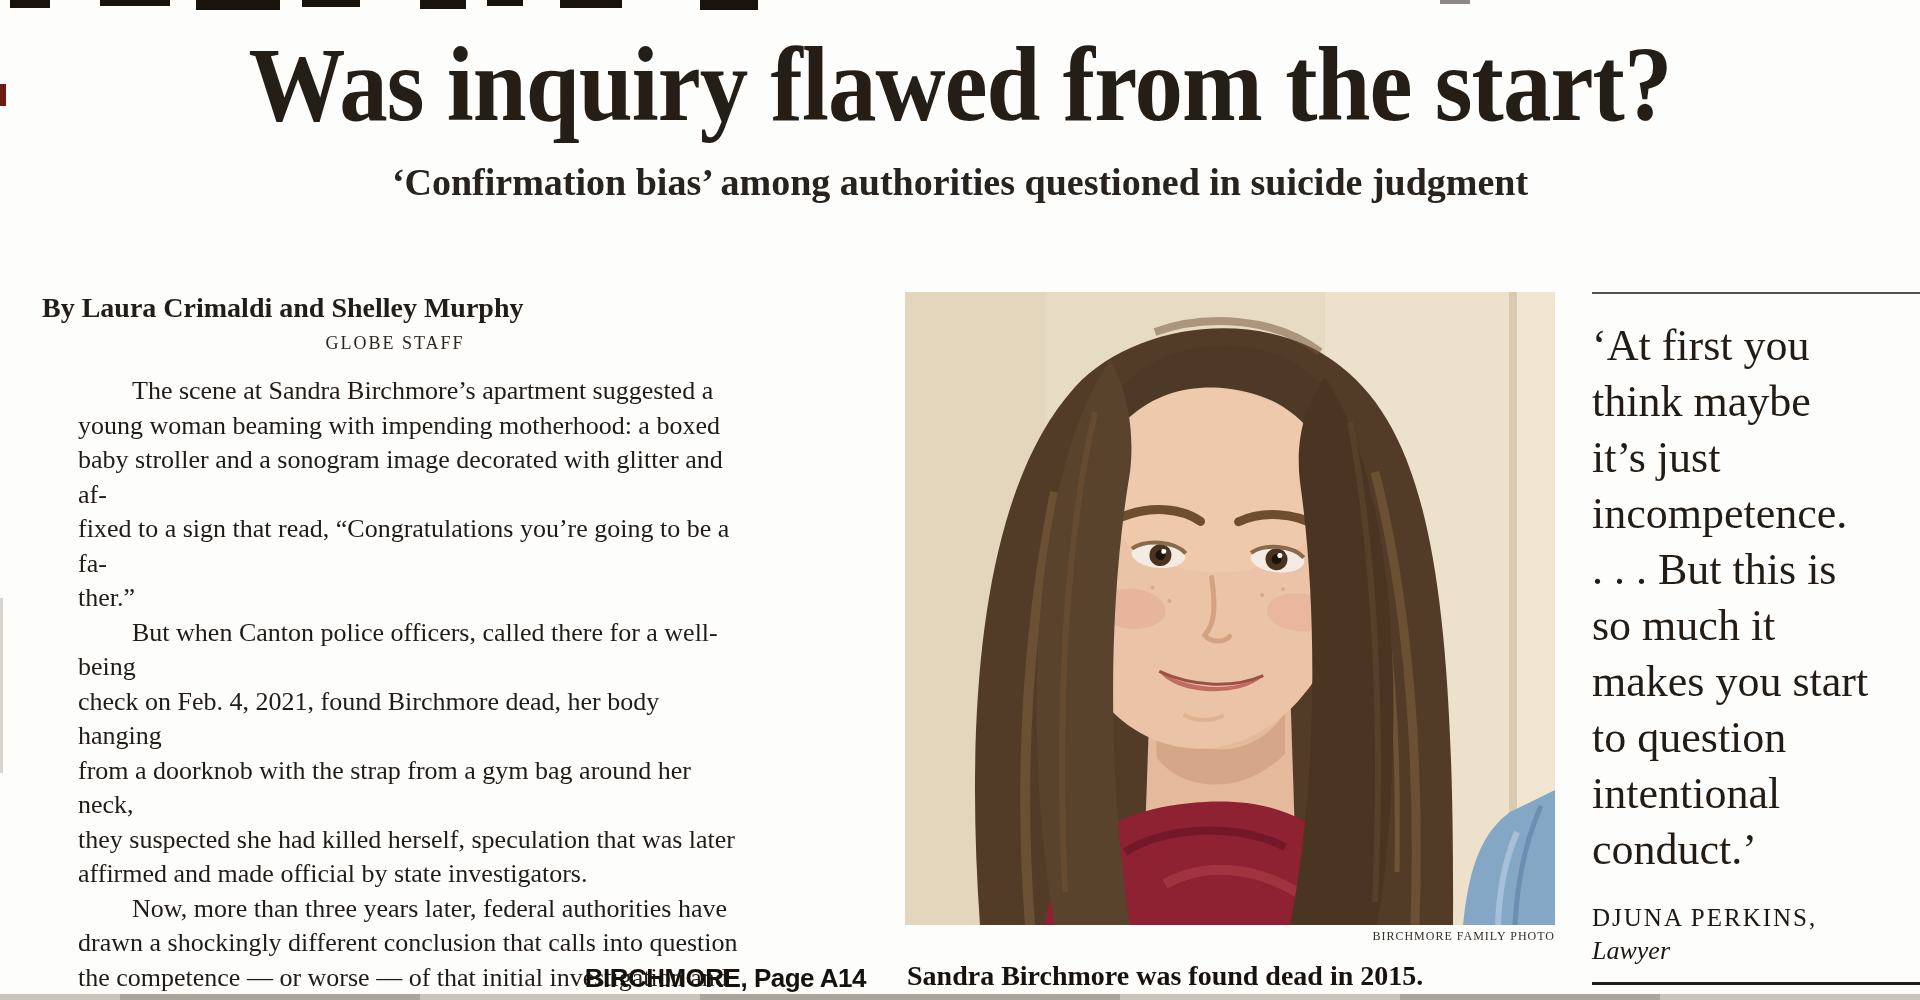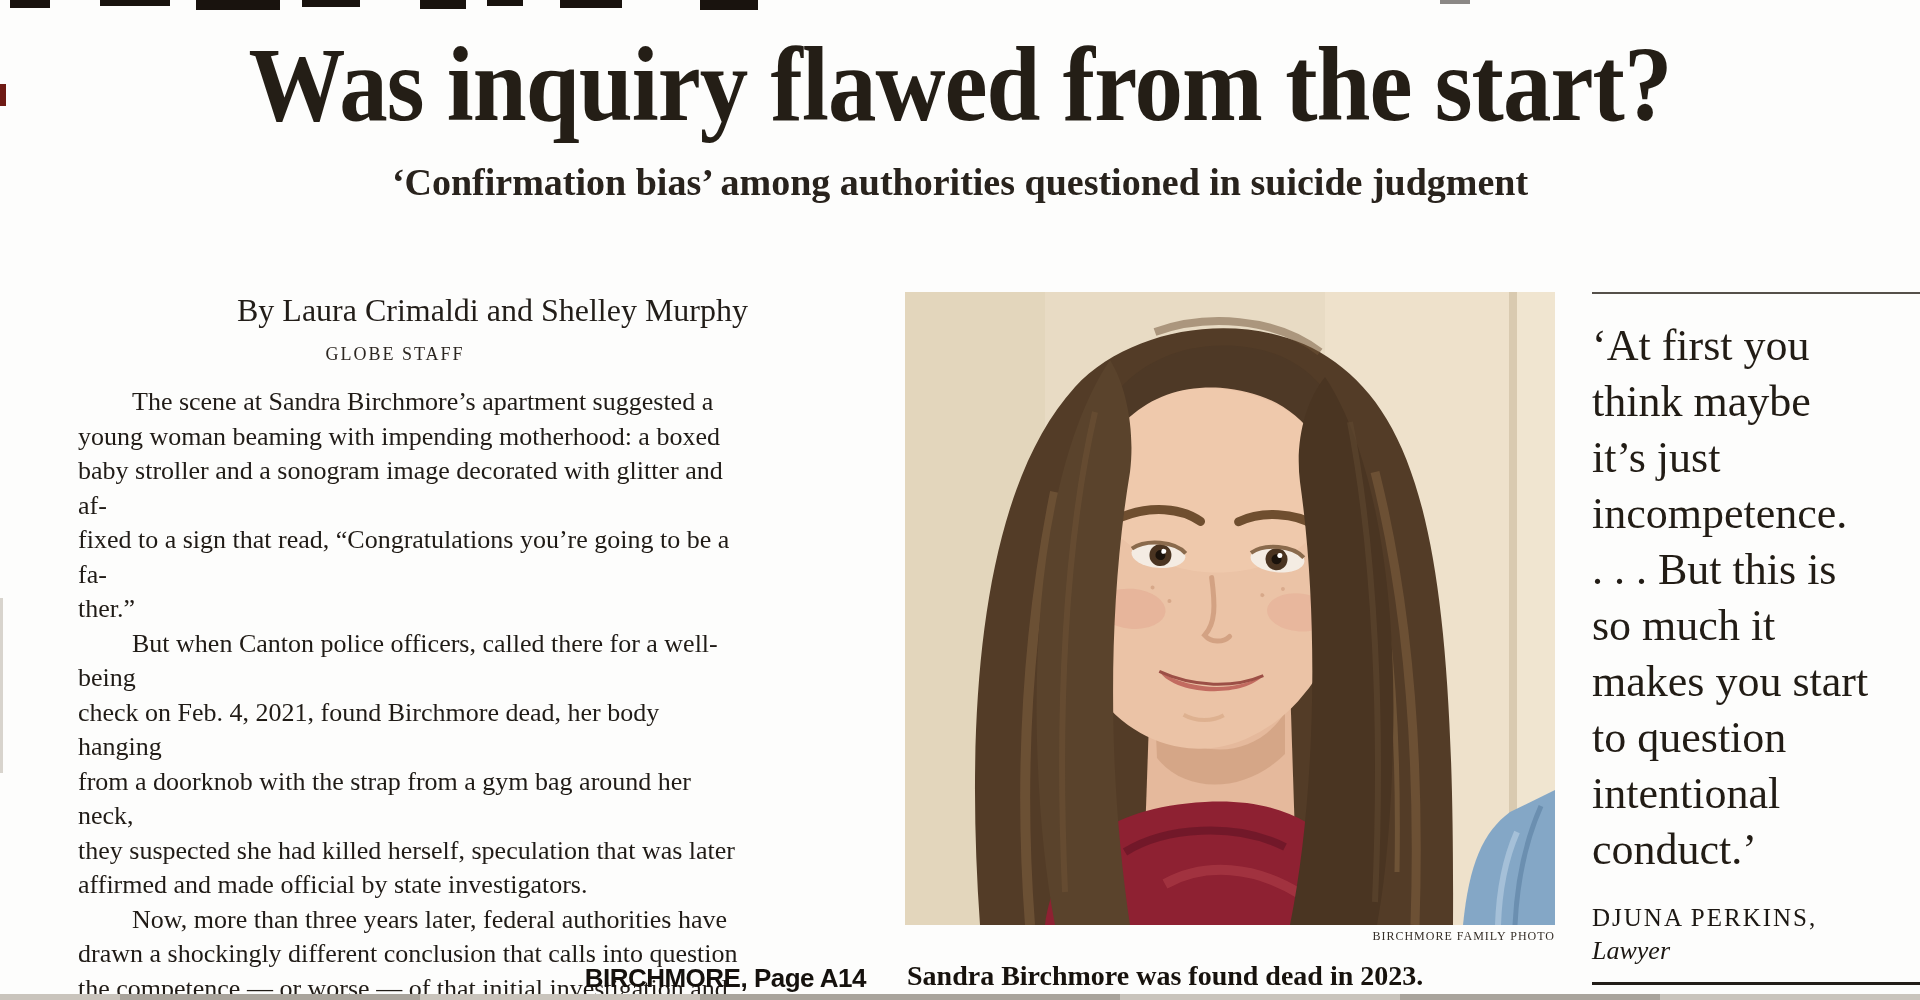--- a/index.html
+++ b/index.html
@@ -24,22 +24,22 @@
     transform:scale(0.97,1.06); transform-origin:center top;
   }
   .deck {
     position:absolute; left:0; top:160px; width:1920px;
     text-align:center;
     font-size:38px; color:#29231d;
   }
 
   
   .story-col { position:absolute; left:42px; top:292px; width:706px; }
-  .byline { text-align:right; font-weight:normal; font-size:32px; }
-  .staff-line { text-align:center; font-size:18px; letter-spacing:2px; margin-top:15px; color:#2c2620; }
+  .byline { text-align:left; font-weight:bold; font-size:28px; }
+  .staff-line { text-align:center; font-size:18px; letter-spacing:2px; margin-top:9px; color:#2c2620; }
   .body-copy { margin-top:20px;margin-left:36px; }
   .graf {
     font-size:26px; line-height:34.5px;
     white-space:pre-line;
     text-indent:54px;
     color:#201b16;
   }
   .jump-line {
     position:absolute; left:42px; top:963px; width:824px;
     text-align:right;
@@ -169,21 +169,21 @@
 
     <path d="M205 68 C150 150 128 300 132 450 C134 520 140 580 150 633 L225 633 C205 500 200 330 225 180 C230 140 222 95 205 68 Z" fill="#5a432c"></path>
     <path d="M420 85 C470 160 492 300 488 450 C486 530 480 590 472 633 L385 633 C410 510 415 330 395 190 C390 150 400 110 420 85 Z" fill="#4a3522"></path>
     <path d="M190 120 C160 250 152 420 160 600" stroke="#6d5236" stroke-width="6" fill="none" opacity="0.6"></path>
     <path d="M445 130 C470 260 478 430 470 610" stroke="#5f4730" stroke-width="6" fill="none" opacity="0.6"></path>
     <path d="M250 40 C300 22 370 25 415 60" stroke="#6d5236" stroke-width="8" fill="none" opacity="0.5"></path>
   </svg>
 </div>
 
 <div class="photo-credit">BIRCHMORE FAMILY PHOTO</div>
-<div class="photo-caption">Sandra Birchmore was found dead in 2023.</div>
+<div class="photo-caption">Sandra Birchmore was found dead in 2015.</div>
 
 <div class="quote-col">
   <div class="quote-line">‘At first you</div>
   <div class="quote-line">think maybe</div>
   <div class="quote-line">it’s just</div>
   <div class="quote-line">incompetence.</div>
   <div class="quote-line">. . . But this is</div>
   <div class="quote-line">so much it</div>
   <div class="quote-line">makes you start</div>
   <div class="quote-line">to question</div>

